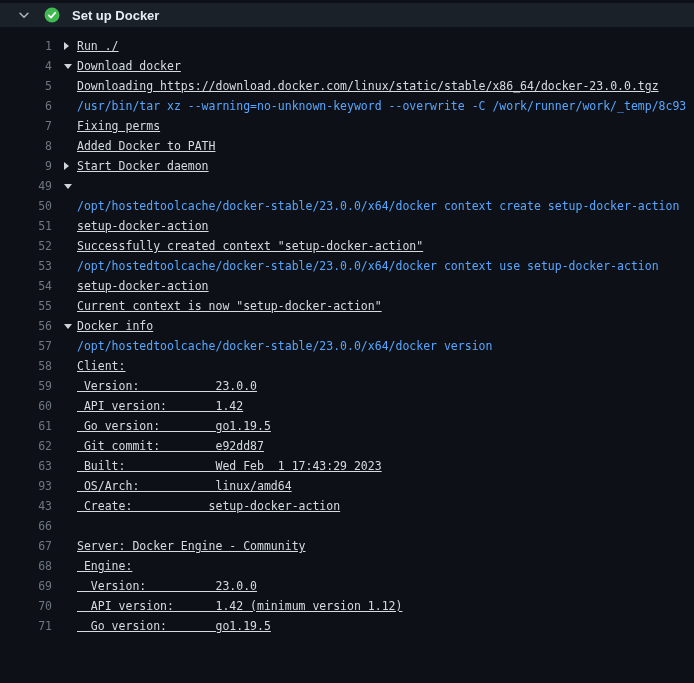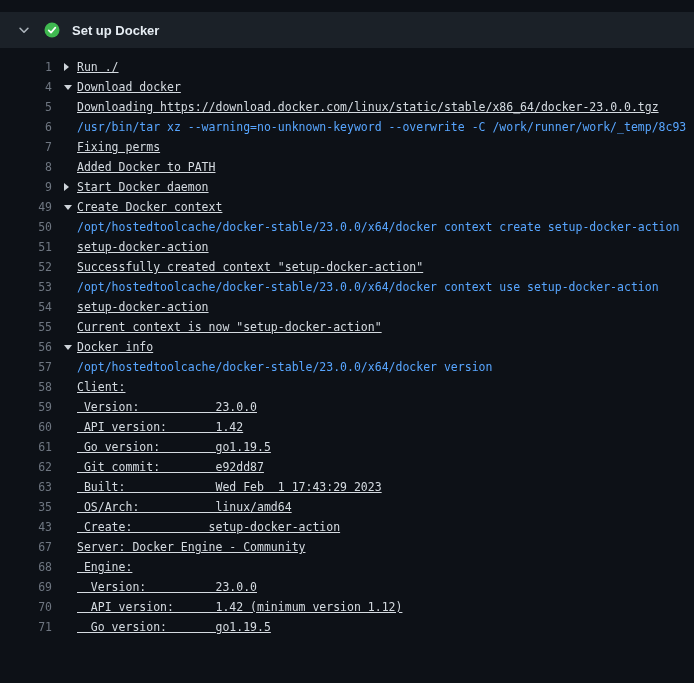--- a/index.html
+++ b/index.html
@@ -3,21 +3,21 @@
 <meta charset="utf-8">
 <style>
   * { margin: 0; padding: 0; box-sizing: border-box; }
   html, body {
     width: 694px; height: 683px; overflow: hidden;
     background: var(--page-bg, #0d1117);
     font-family: "Liberation Sans", sans-serif;
   }
   .step-header {
     display: flex; align-items: center;
-    height: 36px; margin-top: 12px; padding: 0 16px;
+    height: 24px; margin-top: 3px; padding: 0 16px;
     background: var(--header-bg, #1b2128);
     cursor: pointer;
   }
   .hdr-icon { display: inline-flex; width: 16px; height: 16px; align-items: center; justify-content: center; }
   .chev { margin-right: 12px; }
   .chev svg path { stroke: #adb5bd; }
   .check svg circle { fill: var(--success, #3fb950); }
   .check svg path { stroke: #ffffff; }
   .step-title {
     margin-left: 12px;
@@ -101,21 +101,21 @@
     <div class="log-line">
       <span class="line-num">8</span>
       <span class="line-content"><span class="arrow"></span><span class="seg-plain">Added Docker to PATH</span></span>
     </div>
     <div class="log-line group">
       <span class="line-num">9</span>
       <span class="line-content"><span class="arrow right"></span><span class="seg-plain">Start Docker daemon</span></span>
     </div>
     <div class="log-line group">
       <span class="line-num">49</span>
-      <span class="line-content"><span class="arrow down"></span><span class="seg-plain">Create Docker context</span></span>
+      <span class="line-content"><span class="arrow down"></span></span>
     </div>
     <div class="log-line">
       <span class="line-num">50</span>
       <span class="line-content"><span class="arrow"></span><span class="seg-cmd">/opt/hostedtoolcache/docker-stable/23.0.0/x64/docker context create setup-docker-action</span></span>
     </div>
     <div class="log-line">
       <span class="line-num">51</span>
       <span class="line-content"><span class="arrow"></span><span class="seg-plain">setup-docker-action</span></span>
     </div>
     <div class="log-line">
@@ -160,26 +160,30 @@
     </div>
     <div class="log-line">
       <span class="line-num">62</span>
       <span class="line-content"><span class="arrow"></span><span class="seg-plain"> Git commit:        e92dd87</span></span>
     </div>
     <div class="log-line">
       <span class="line-num">63</span>
       <span class="line-content"><span class="arrow"></span><span class="seg-plain"> Built:             Wed Feb  1 17:43:29 2023</span></span>
     </div>
     <div class="log-line">
-      <span class="line-num">35</span>
+      <span class="line-num">93</span>
       <span class="line-content"><span class="arrow"></span><span class="seg-plain"> OS/Arch:           linux/amd64</span></span>
     </div>
     <div class="log-line">
       <span class="line-num">43</span>
       <span class="line-content"><span class="arrow"></span><span class="seg-plain"> Create:           setup-docker-action</span></span>
+    </div>
+    <div class="log-line">
+      <span class="line-num">66</span>
+      <span class="line-content"><span class="arrow"></span></span>
     </div>
     <div class="log-line">
       <span class="line-num">67</span>
       <span class="line-content"><span class="arrow"></span><span class="seg-plain">Server: Docker Engine - Community</span></span>
     </div>
     <div class="log-line">
       <span class="line-num">68</span>
       <span class="line-content"><span class="arrow"></span><span class="seg-plain"> Engine:</span></span>
     </div>
     <div class="log-line">

